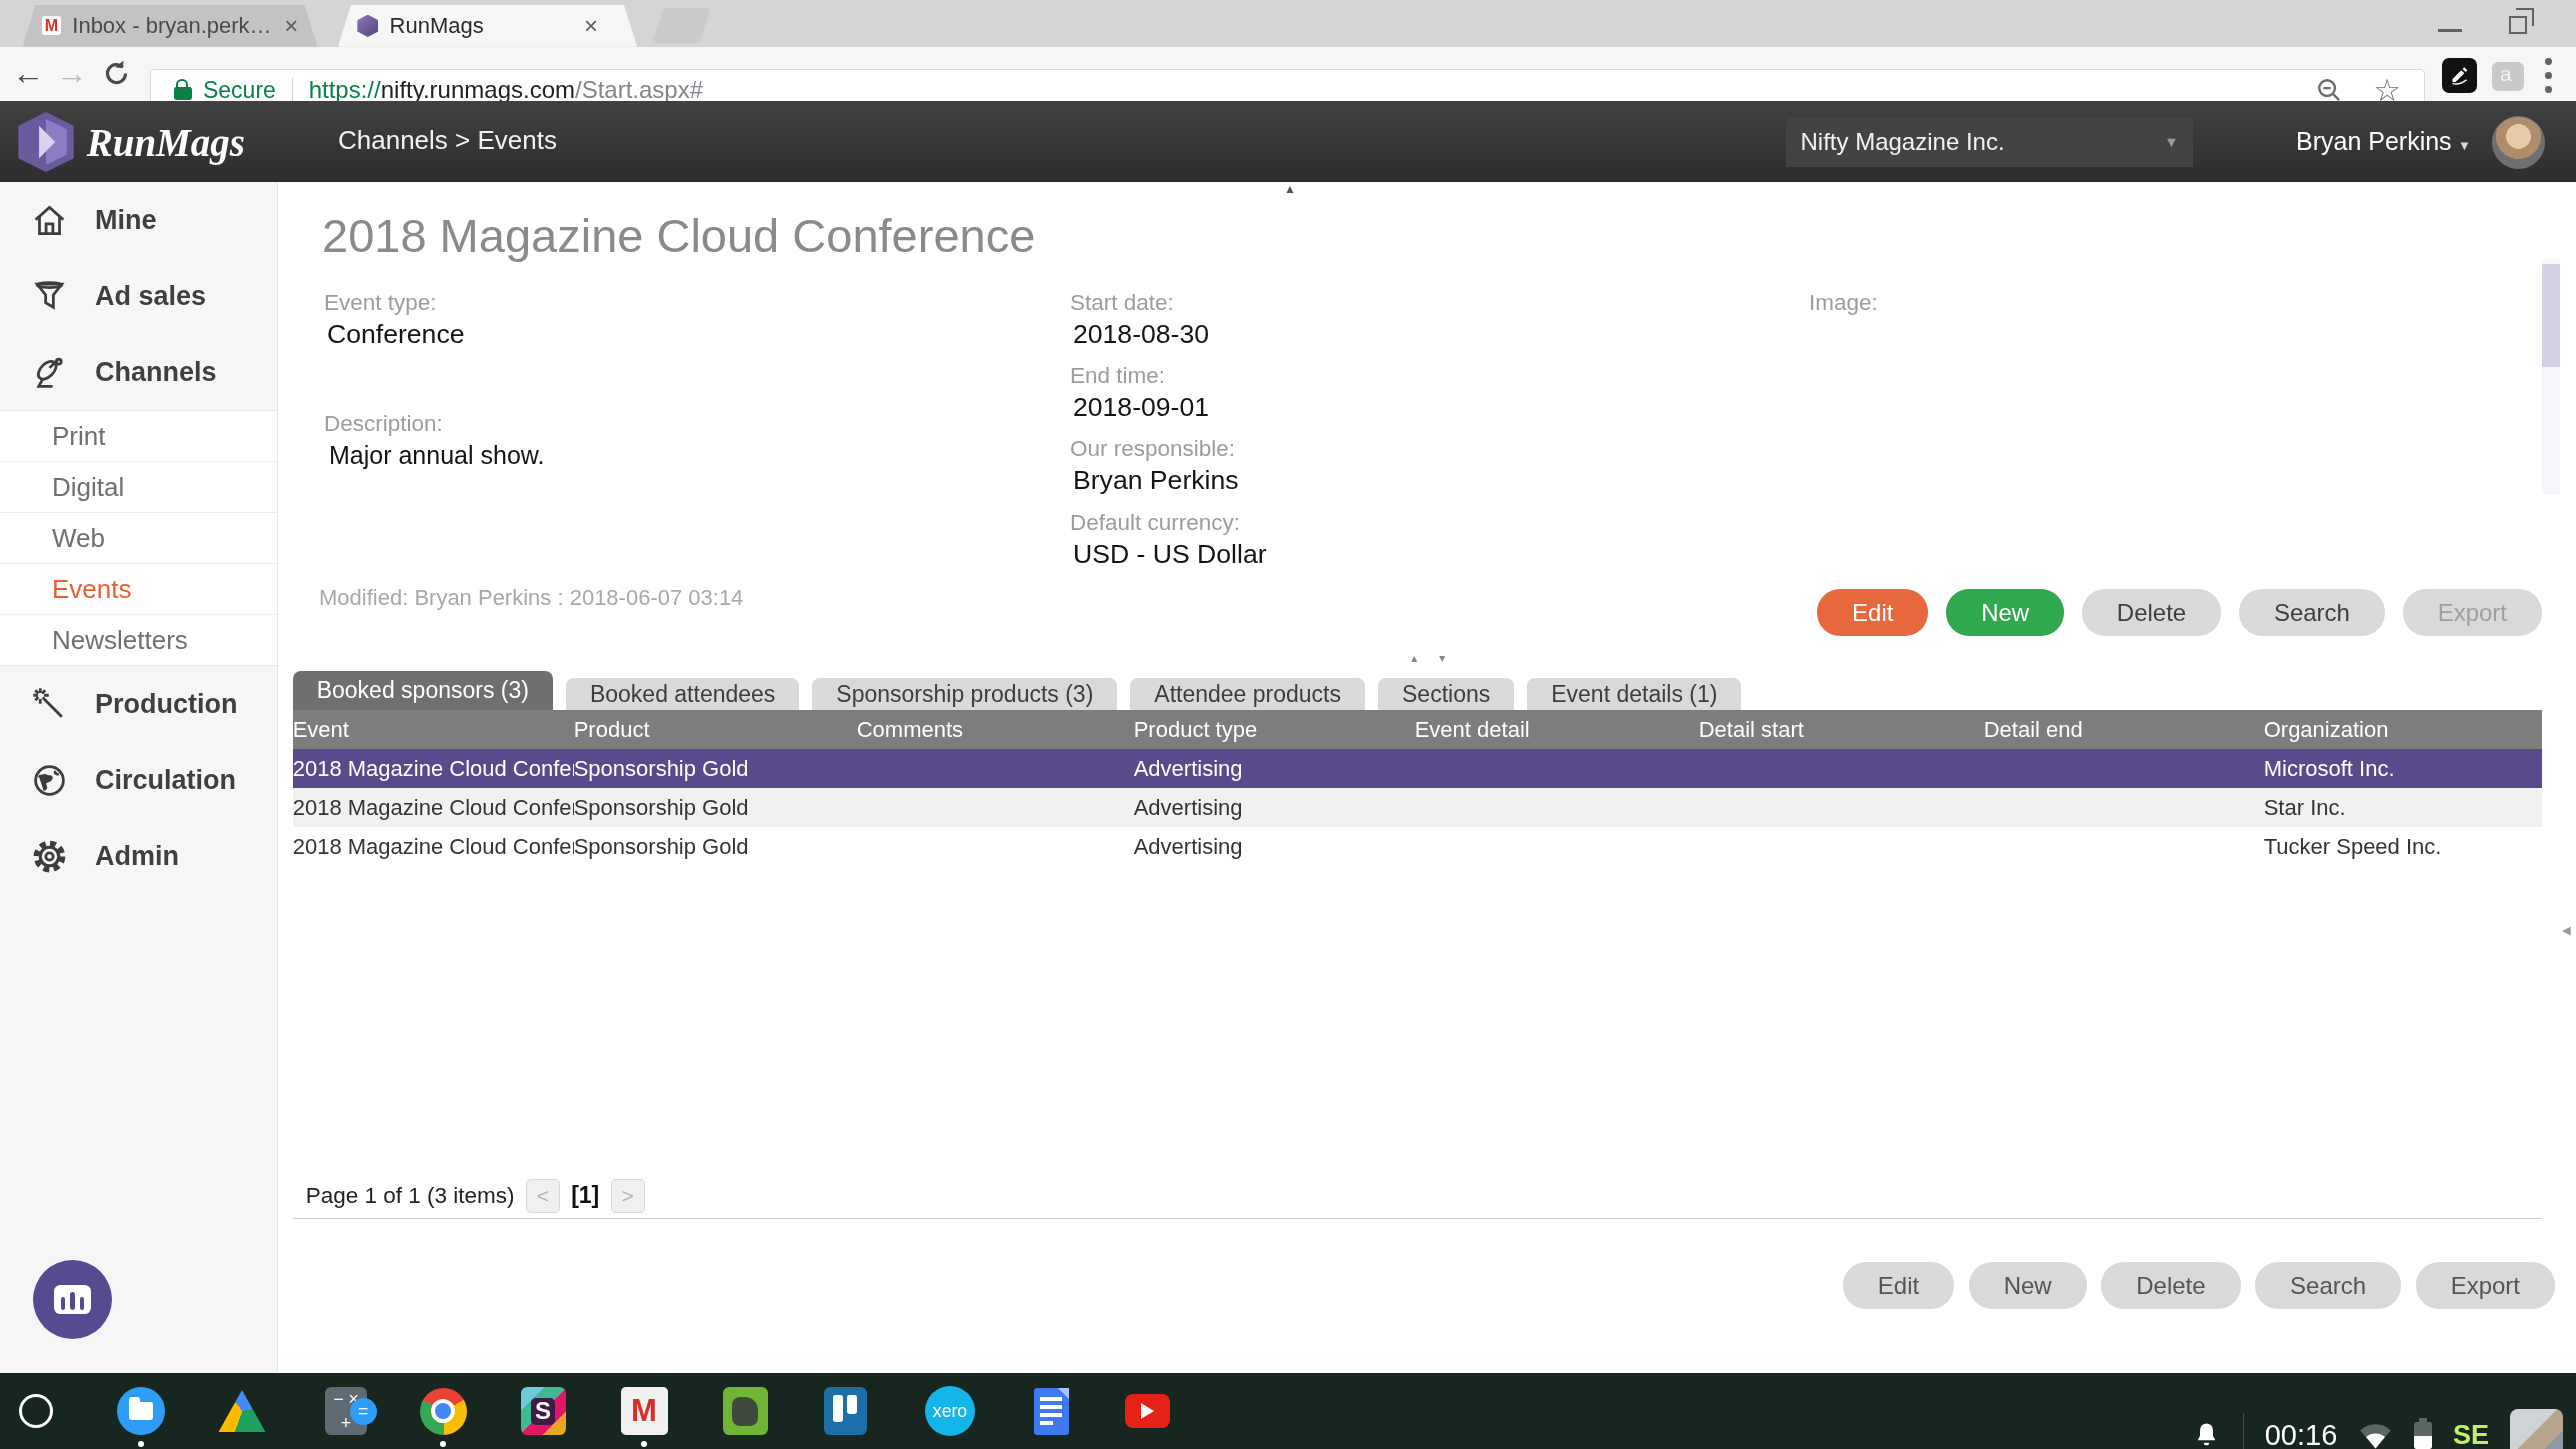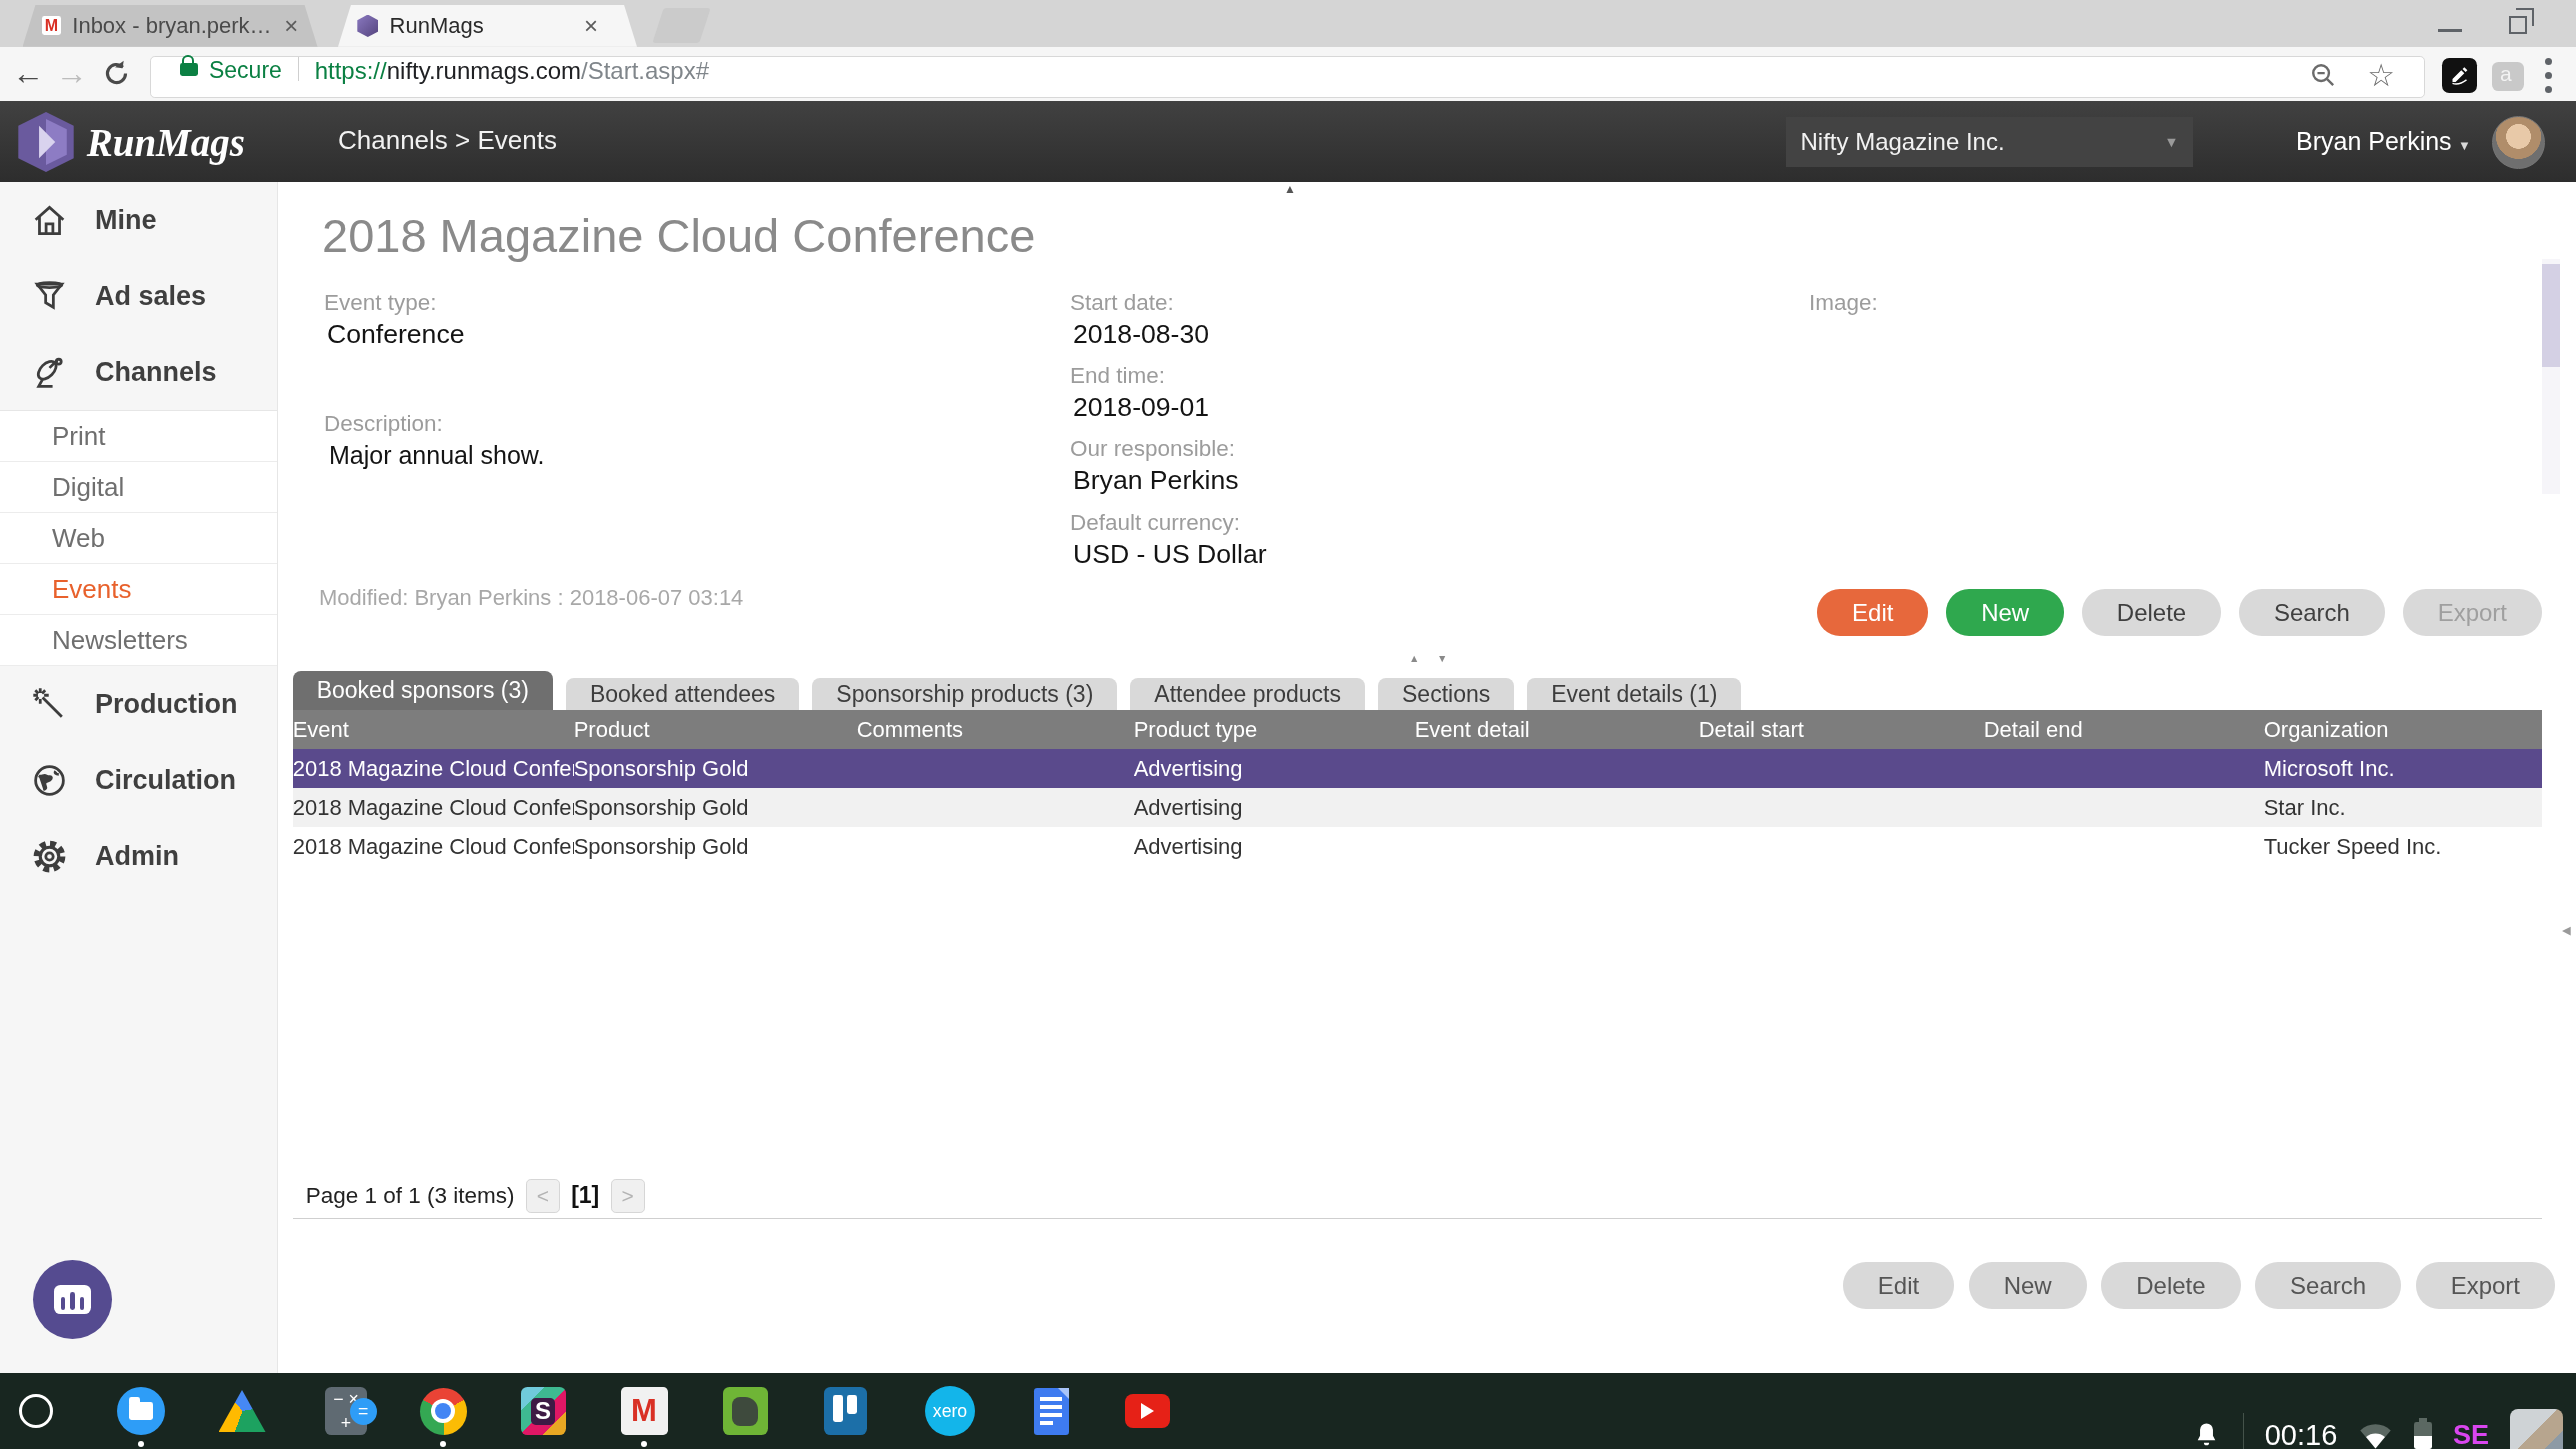--- a/index.html
+++ b/index.html
@@ -22,22 +22,22 @@
   .newtab { position:absolute; left:658px; top:8px; width:47px; height:35px; background:#cbcbcb; transform:skewX(-18deg); border-radius:3.2px; }
   .winctl { position:absolute; top:11.3px; display:flex; gap:47px; }
   .wbtn { width:27px; height:27px; color:#5f6368; font-size:27px; line-height:27px; text-align:center; }
   .wmin { width:24px; height:3.2px; background:#5f6368; margin-top:17.7px; }
   .wrestore { width:17.7px; height:17.7px; border:2.4px solid #5f6368; margin-top:4.8px; position:relative; background:#d5d5d5;}
   .wrestore::before { content:""; position:absolute; left:4.8px; top:-9.7px; width:16px; height:16px; border:2.4px solid #5f6368; border-bottom:none; border-left:none; }
 
   
   .toolbar { position:absolute; left:0; top:47px; width:2576px; height:55px; background:#f6f6f6; border-bottom:0.8px solid #e2e2e2; }
   .navico { font-size:32px; line-height:52px; text-align:center; width:43px; }
-  .urlbox { position:absolute; left:150px; top:9px; width:2275px; height:42px; background:#fff; border:0.8px solid #d8d8d8; border-radius:4.8px;
-            display:flex; align-items:flex-start; padding:0 29px; }
+  .urlbox { position:absolute; left:150px; top:22px; width:2275px; height:42px; background:#fff; border:0.8px solid #d8d8d8; border-radius:4.8px;
+            display:flex; align-items:center; padding:0 23px; }
   .lock { width:17.7px; height:13px; background:#0b8043; border-radius:2.4px; position:relative; margin-top:6.4px; }
   .lock::before { content:""; position:absolute; left:2.4px; top:-8px; width:8px; height:8px; border:2.8px solid #0b8043; border-bottom:none; border-radius:5.6px 5.6px 0 0; }
   .secure-txt { color:#0b8043; font-size:23px; margin-left:11.3px; }
   .url-div { width:0.8px; height:24px; background:#cfcfcf; margin:0 16px; }
   .url-txt { font-size:24px; white-space:nowrap; }
   .u-scheme { color:#0b8043; }
   .u-host { color:#202124; }
   .u-path { color:#80868b; }
   .omni-right { margin-left:auto; display:flex; align-items:center; gap:29px; }
   .star { font-size:31px; color:#6b6b6b; }
@@ -144,21 +144,21 @@
   .trello-i i { width:9.7px; background:#fff; border-radius:2.4px; }
   .xero-i { width:50px; height:50px; border-radius:50%; background:#13b5ea; color:#fff; font-size:17.7px; display:flex; align-items:center; justify-content:center; }
   .docs-i { width:35px; height:47px; background:#3e7bf0; border-radius:3.2px; position:relative; display:flex; flex-direction:column; gap:4.8px; justify-content:center; padding:0 6.4px; }
   .docs-i::before { content:""; position:absolute; right:0; top:0; border-style:solid; border-width:0 11.3px 11.3px 0; border-color:transparent #a8c4f8 transparent transparent; }
   .docs-i i { height:3.2px; background:#fff; }
   .yt-i { width:45px; height:34px; background:#e62117; border-radius:8px; display:flex; align-items:center; justify-content:center; }
   .yt-i i { width:0; height:0; border-left:13px solid #fff; border-top:8px solid transparent; border-bottom:8px solid transparent; }
   .status { position:absolute; right:13px; top:0; height:76px; display:flex; align-items:center; gap:21px;margin-top:24px; }
   .sdiv { width:0.8px; height:45px; background:#44524a; }
   .stime { color:#fff; font-size:29px; }
-  .skbd { color:#d946ef; font-size:27px; font-weight:bold; }
+  .skbd { color:#bef264; font-size:27px; font-weight:bold; }
   .savatar { width:53px; height:53px; border-radius:8px; background:linear-gradient(135deg,#cfd3d6 0 45%, #b7a58e 45% 70%, #8d9aa5 70% 100%); }
   .batt { width:17.7px; height:27px; background:#5b6862; border-radius:2.4px; position:relative; }
   .batt::before { content:""; position:absolute; left:4.8px; top:-3.2px; width:8px; height:3.2px; background:#5b6862; }
   .batt::after { content:""; position:absolute; left:0; bottom:0; width:17.7px; height:13px; background:#fff; border-radius:0 0 2.4px 2.4px; }
 </style>
 </head>
 <body>
 
 <div class="screen">
 

